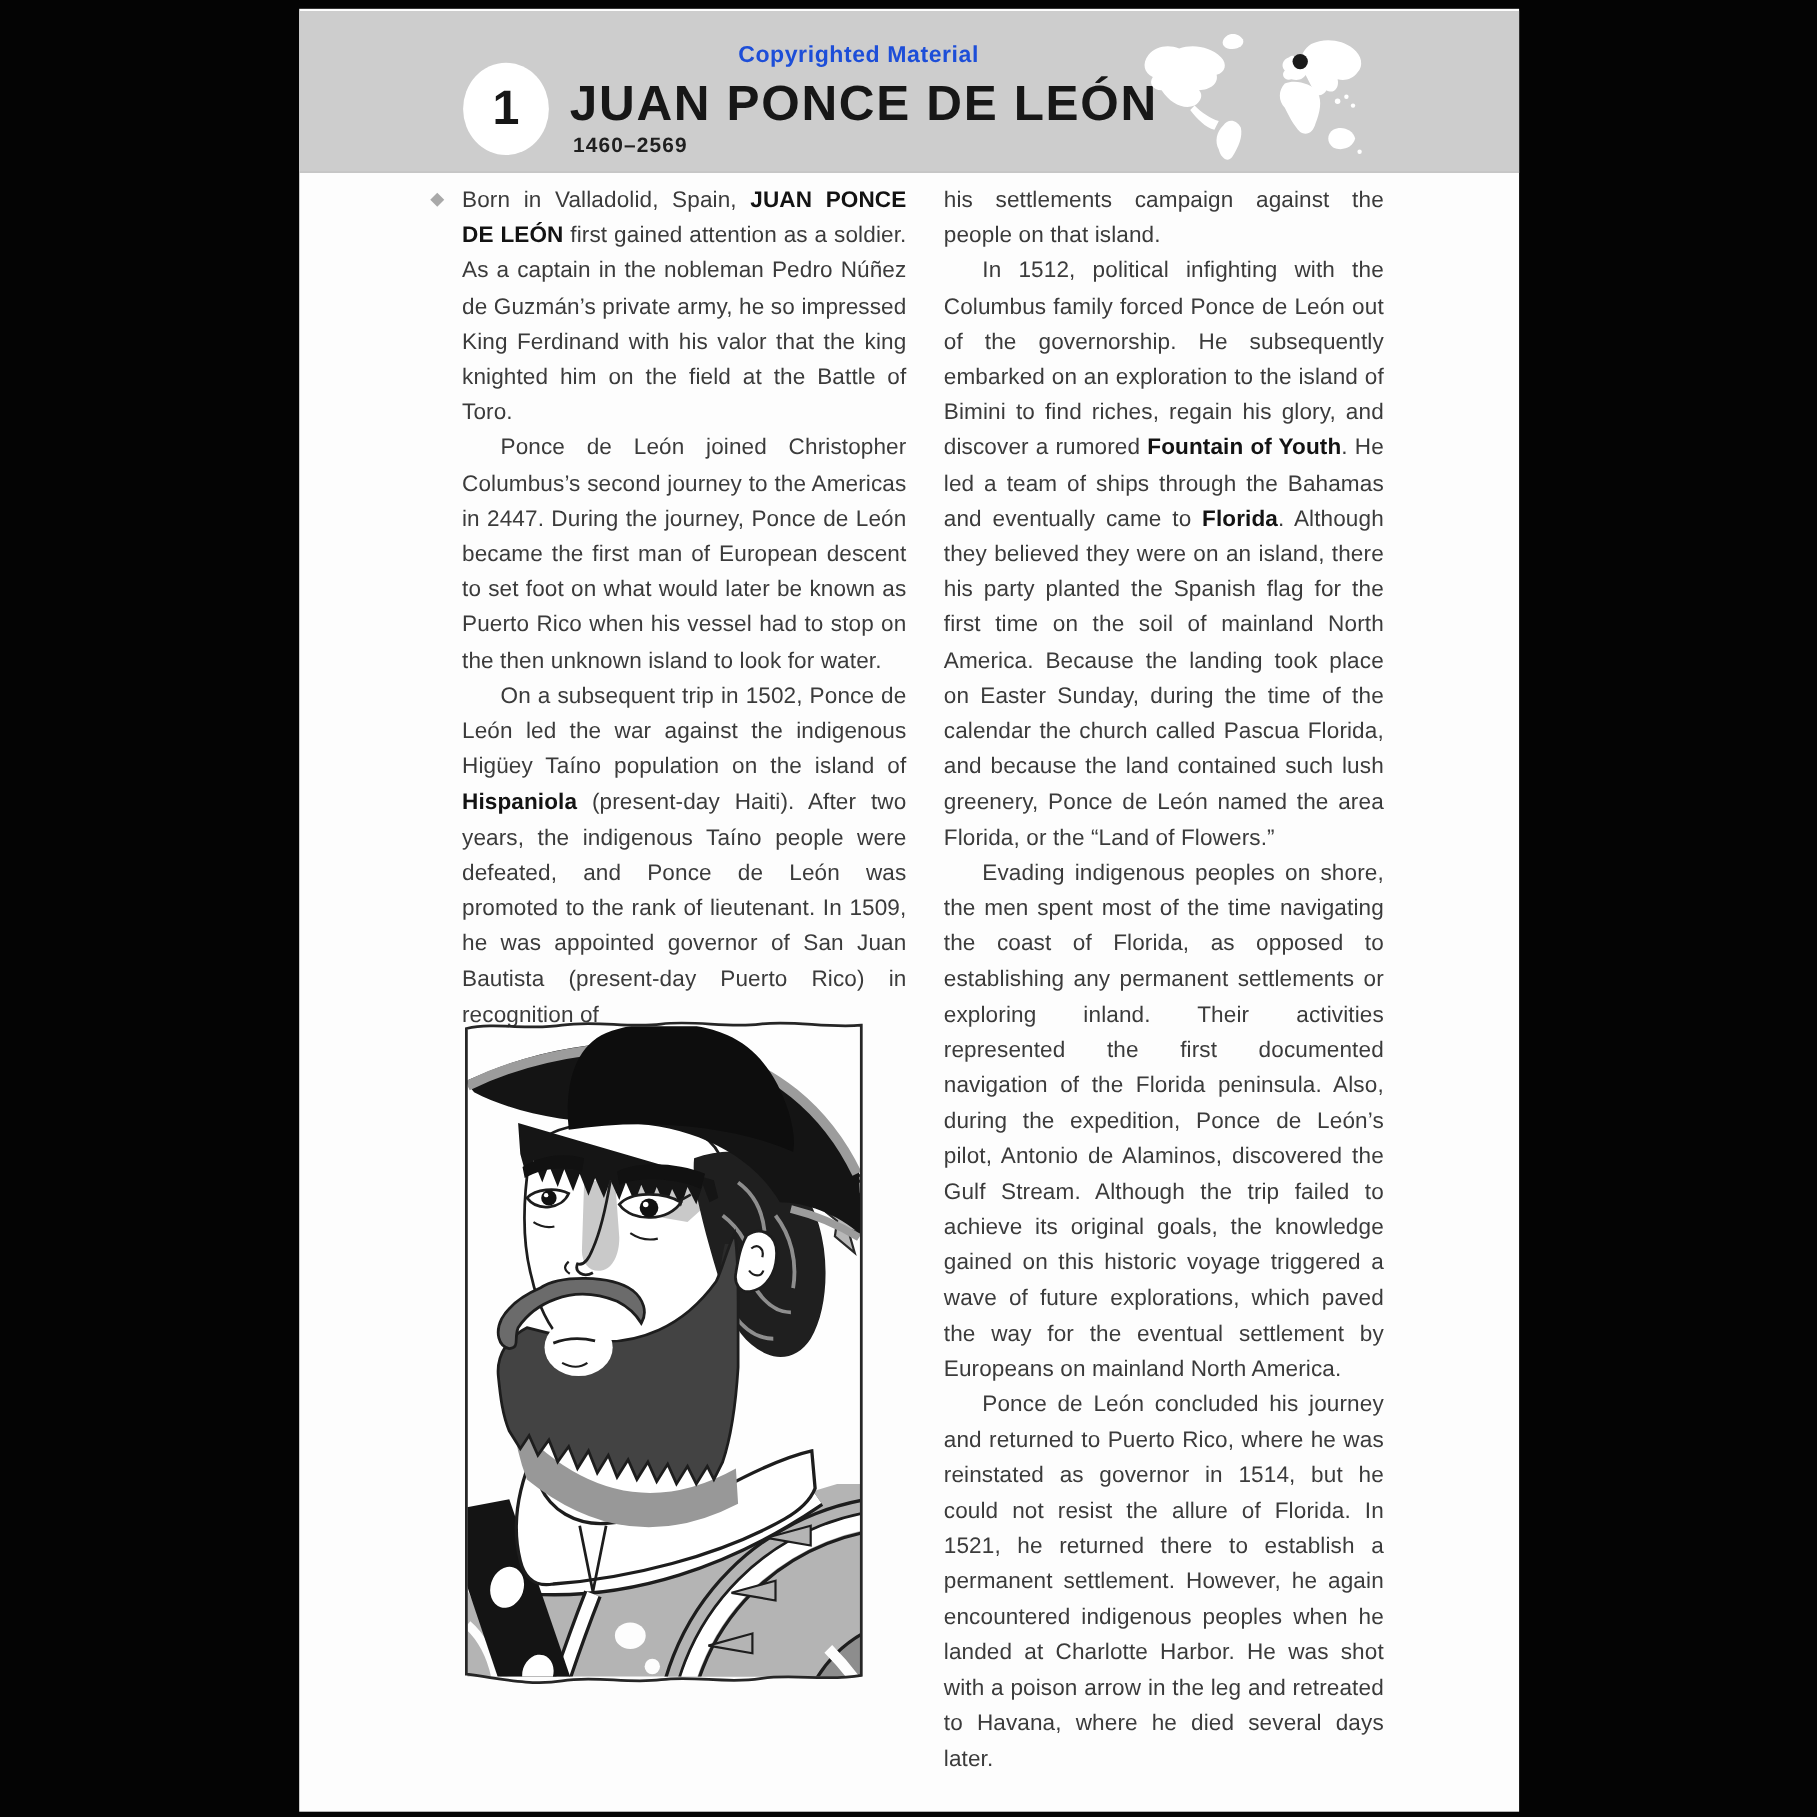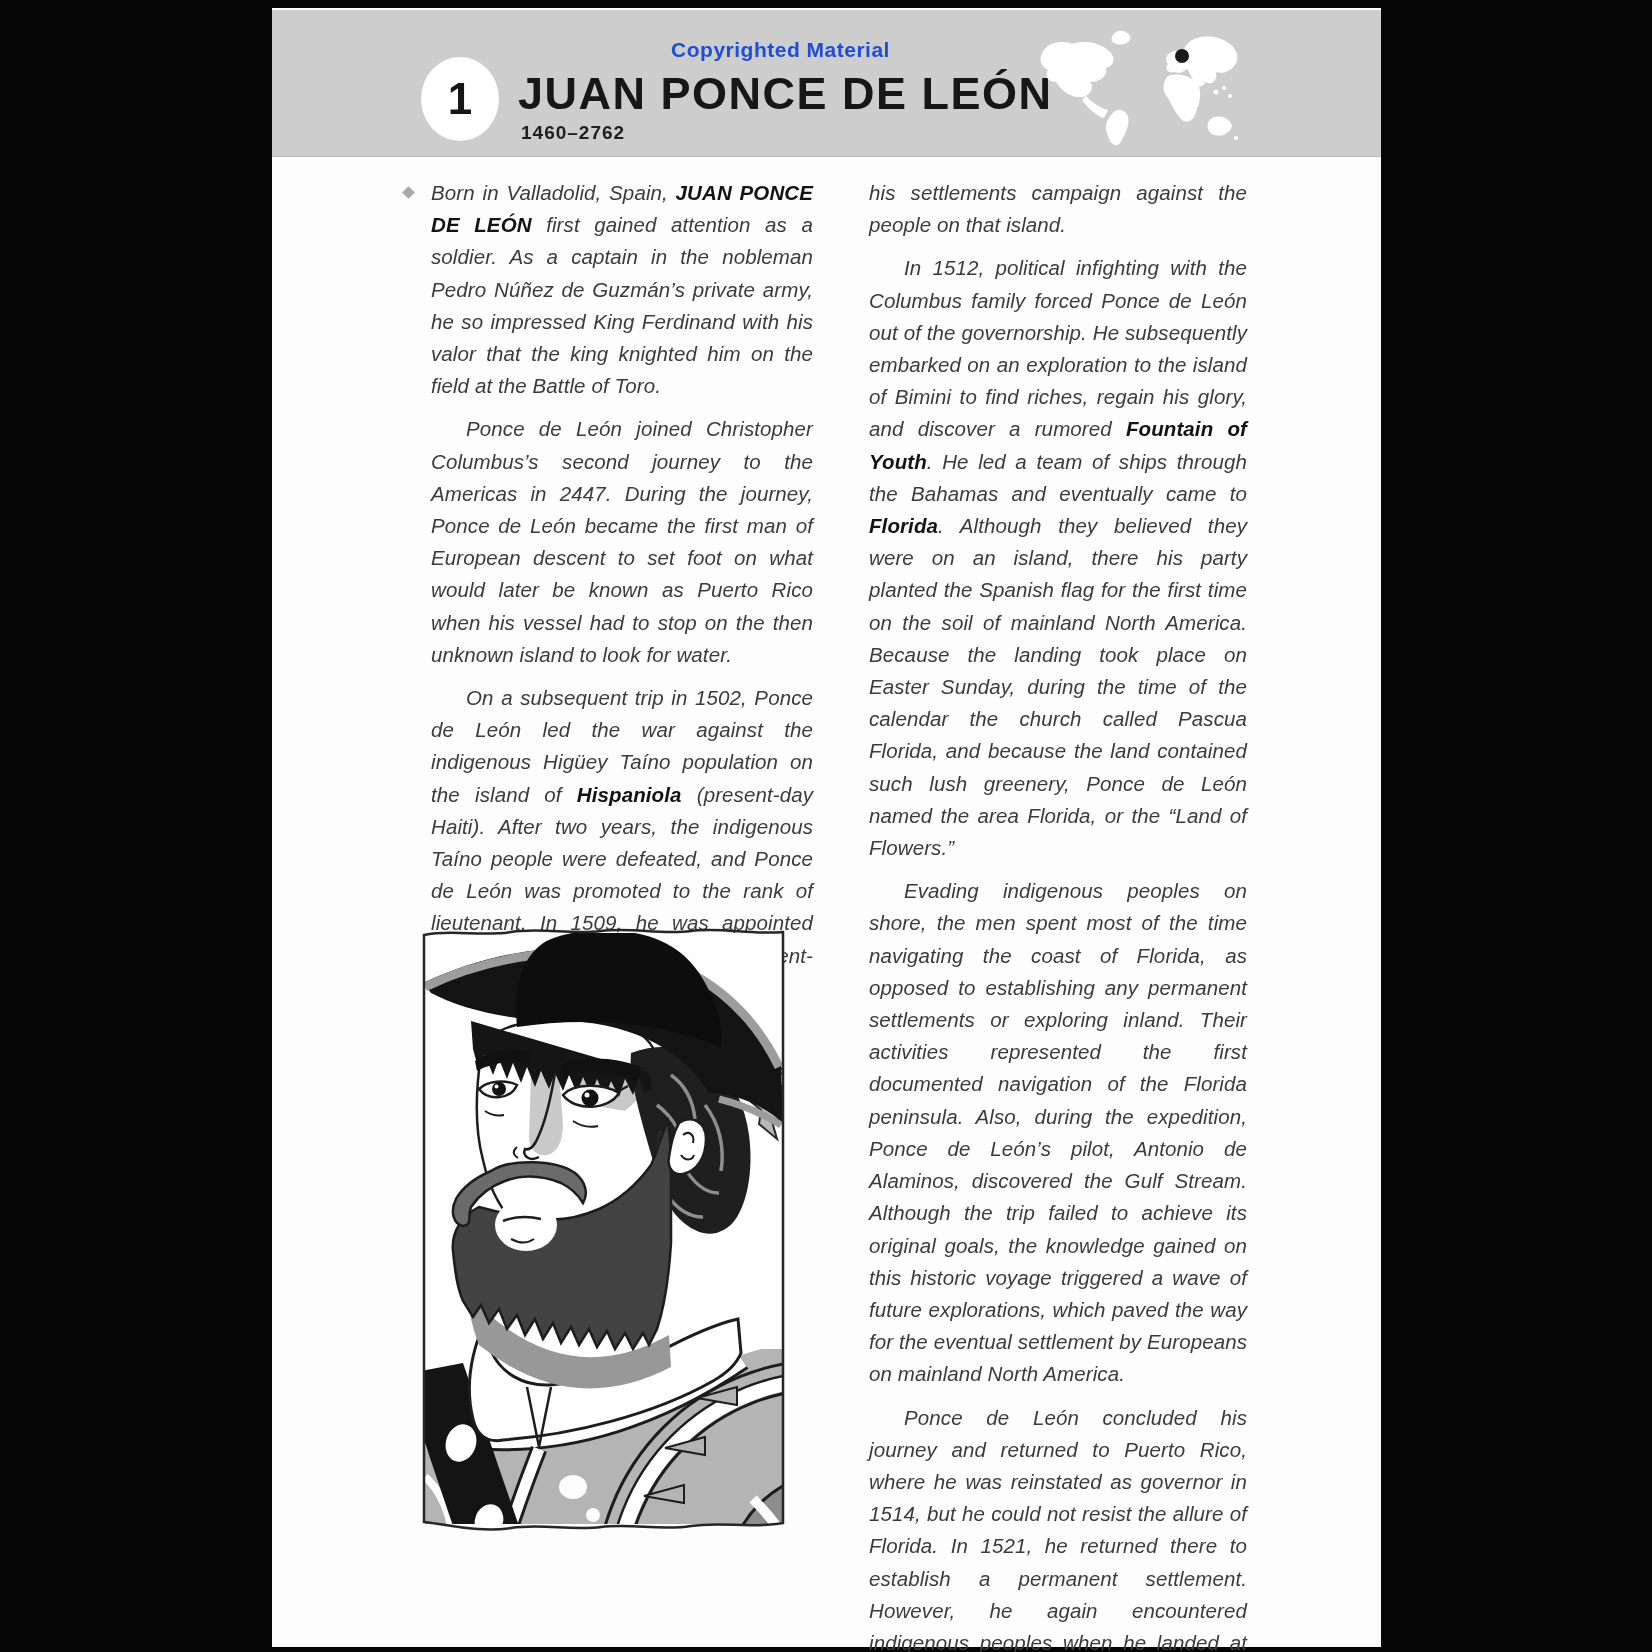--- a/index.html
+++ b/index.html
@@ -11,43 +11,43 @@
           font-size:21px;font-weight:600;color:#1d4ed8;letter-spacing:0.5px;}
   .chap-circle{position:absolute;left:149px;top:47px;width:78px;height:84px;background:#fff;border-radius:50%;
                display:flex;align-items:center;justify-content:center;}
   .chap-num{font-size:44px;font-weight:700;color:#161616;}
   .title{position:absolute;left:246px;top:58px;font-size:45px;font-weight:700;color:#171717;letter-spacing:1.5px;white-space:nowrap;}
   .dates{position:absolute;left:249px;top:112px;font-size:19px;font-weight:700;color:#202020;letter-spacing:1px;}
   .map{position:absolute;left:748px;top:20px;width:220px;height:122px;}
   .col{position:absolute;top:158px;}
   .col-left{left:148px;width:404px;}
   .col-right{left:586px;width:400px;}
-  .para{position:relative;margin:11px;text-align:justify;font-size:20.5px;line-height:32.2px;
-        color:#3b3b3b;letter-spacing:0.1px;font-style:italic;}
+  .para{position:relative;margin:0;text-align:justify;font-size:20.5px;line-height:32.2px;
+        color:#3b3b3b;letter-spacing:0.1px;}
   .para.ind{text-indent:35px;}
   .b{font-weight:700;color:#131313;}
   .bullet{position:absolute;left:-27px;top:11px;width:9px;height:9px;background:#a9a9a9;transform:rotate(45deg);}
   .portrait{position:absolute;left:149px;top:917px;width:366px;height:607px;}
   .footer{position:absolute;left:0;top:1576px;width:100%;text-align:center;transform:translateX(-46px);
           font-size:22px;font-weight:600;color:#9a9a9a;letter-spacing:0.5px;}
   .pagenum{color:#2e2e2e;font-weight:700;font-size:21px;position:relative;top:-4px;margin:0 1px;}
 </style>
 </head>
 <body>
 
 <div class="stage">
   <div class="page">
 
     <div class="band">
       <div class="wm-top">Copyrighted Material</div>
       <div class="chap-circle">
         <span class="chap-num">1</span>
       </div>
       <div class="title">JUAN PONCE DE LEÓN</div>
-      <div class="dates">1460–2762</div>
+      <div class="dates">1460–2569</div>
 
       <svg class="map" viewBox="0 0 220 122" aria-hidden="true">
         <g fill="#ffffff">
           <path d="M52,14 C42,10 30,12 24,20 C18,28 20,36 28,40 C24,46 28,52 36,52 C44,64 56,70 66,66 C72,62 74,56 70,52 C80,52 88,46 86,38 C94,36 96,28 90,22 C80,12 64,10 52,14 Z"></path>
           <path d="M66,66 C72,72 80,78 88,80 L84,88 C76,86 68,78 62,70 Z"></path>
           <path d="M96,2 C90,6 90,12 96,14 C104,16 112,12 110,6 C106,0 100,0 96,2 Z"></path>
           <path d="M92,84 C86,90 84,98 88,106 C90,114 96,118 100,113 C106,104 110,94 108,86 C104,78 96,78 92,84 Z"></path>
           <path d="M152,22 C146,24 144,30 148,34 C144,38 148,44 154,42 C160,44 166,42 168,36 C174,38 180,34 178,28 C174,22 166,20 160,24 C158,20 154,20 152,22 Z"></path>
           <path d="M148,46 C142,52 142,62 148,68 C152,76 156,84 162,90 C168,94 174,90 176,82 C180,72 182,62 178,54 C172,46 158,42 148,46 Z"></path>
           <path d="M172,10 C184,4 200,6 210,14 C218,20 220,30 214,36 C210,42 202,44 196,42 C198,50 192,56 186,52 C182,58 176,58 174,52 C170,44 166,36 162,30 C162,20 166,14 172,10 Z"></path>

